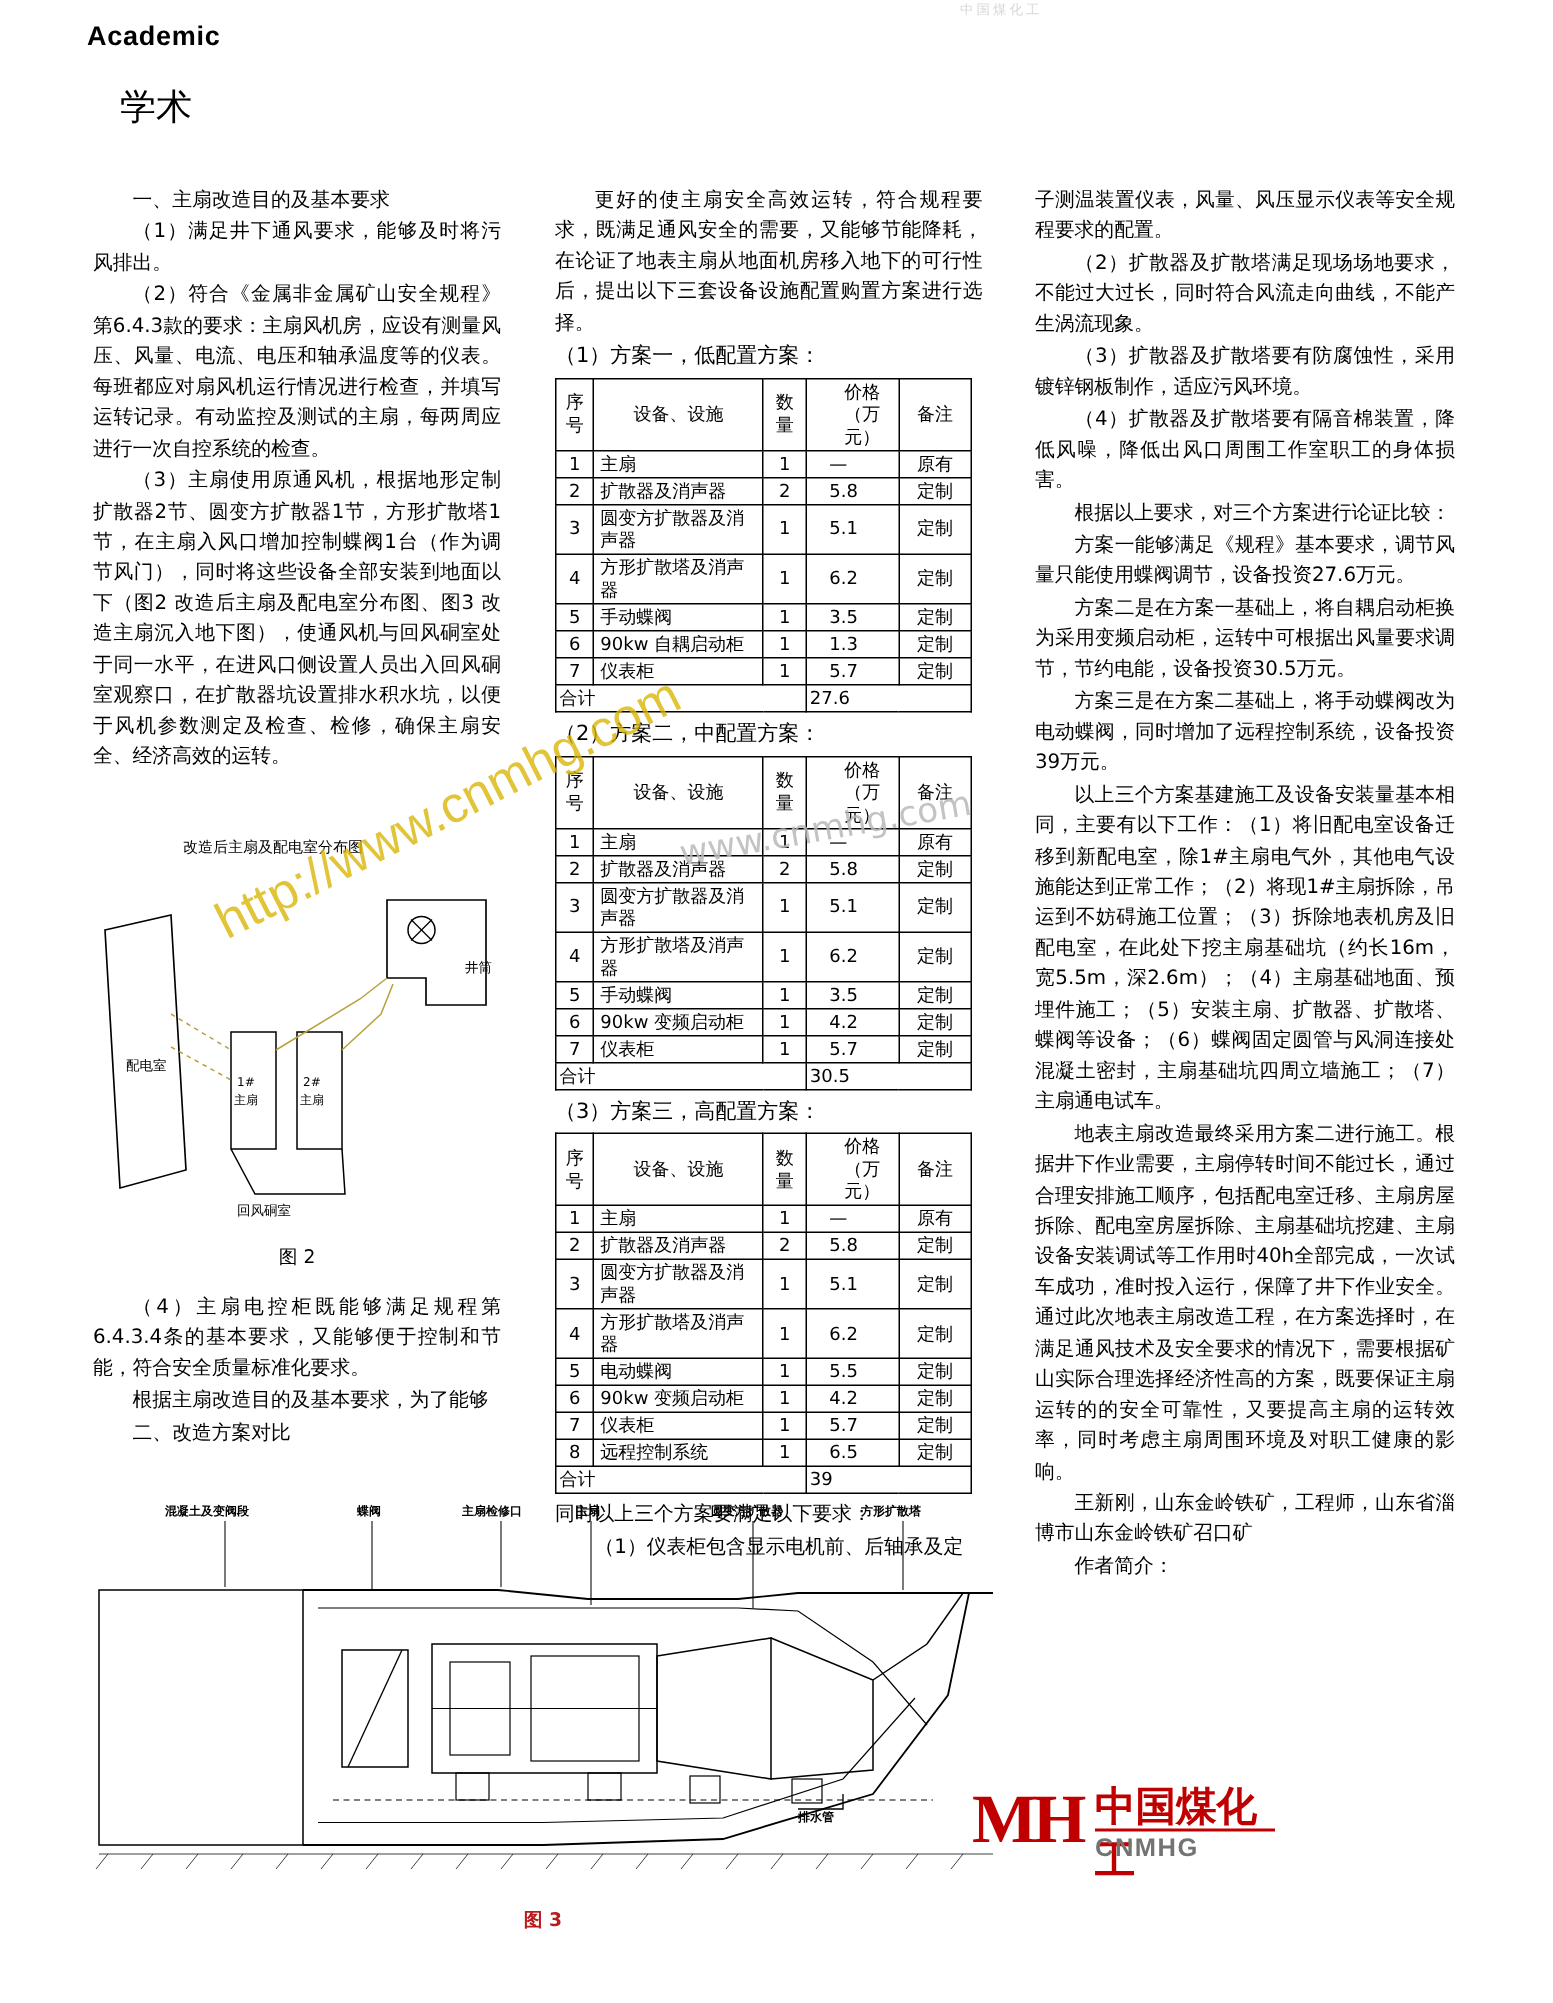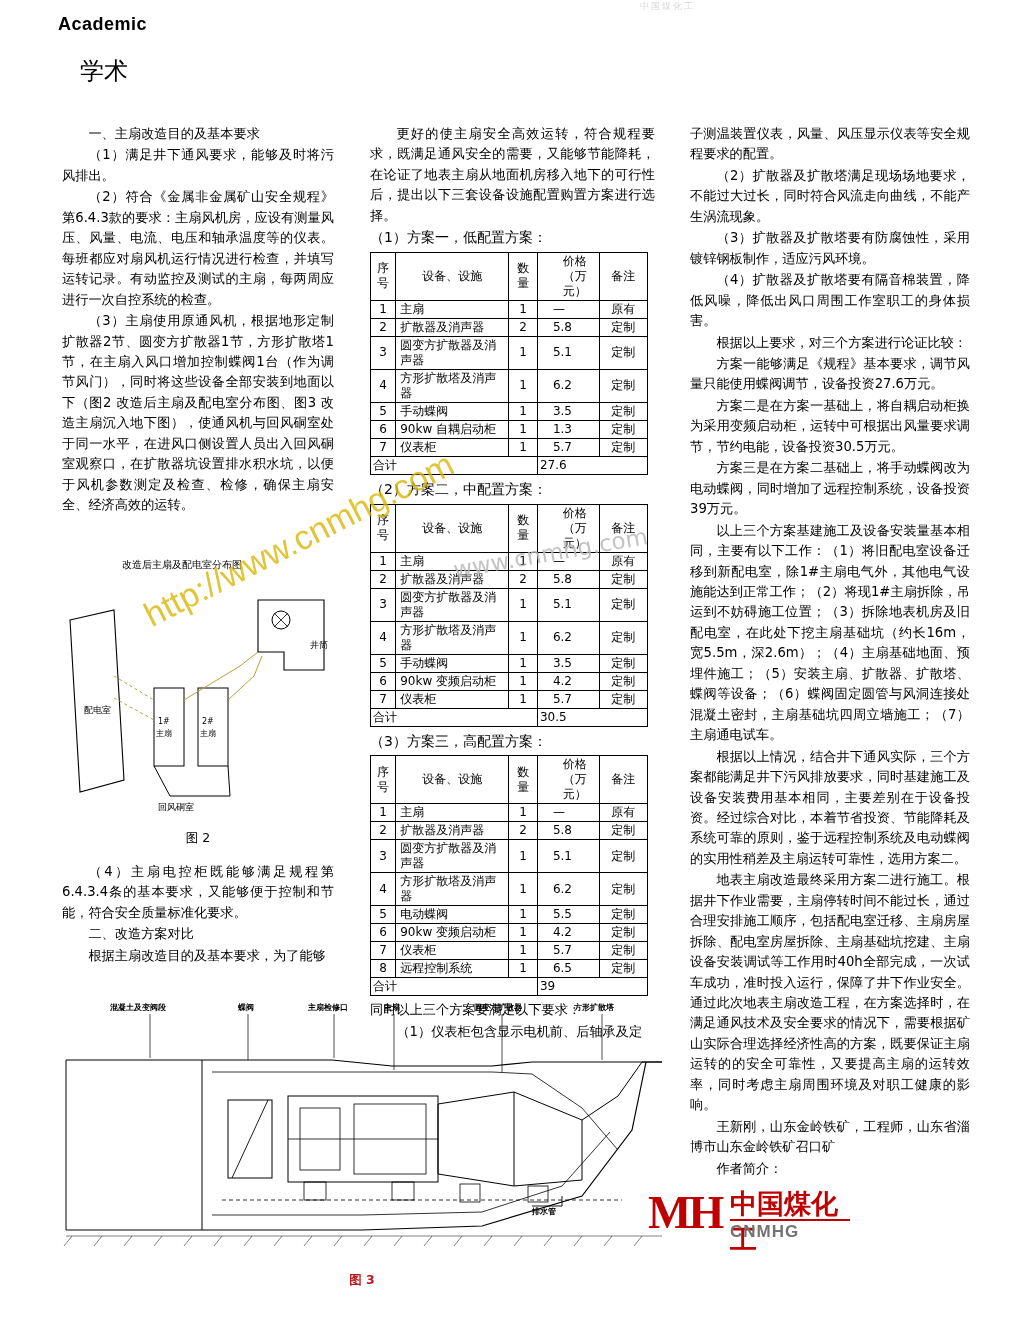--- a/index.html
+++ b/index.html
@@ -121,22 +121,22 @@
       <polyline points="52,128 92,152" fill="none" stroke="#b8a13a" stroke-width="1" stroke-dasharray="3,3"></polyline>
       <polyline points="52,150 92,172" fill="none" stroke="#b8a13a" stroke-width="1" stroke-dasharray="3,3"></polyline>
       <polyline points="92,218 108,248 168,248 166,218" fill="none" stroke="#000" stroke-width="1"></polyline>
       <text x="96" y="262" font-size="9" fill="#000">回风硐室</text>
     </svg>
     <div class="fig2-cap">图 2</div>
   </div>
 
   <div class="col" id="col1b" style="top:862px;left:62px;width:272px;">
     <p>（4）主扇电控柜既能够满足规程第6.4.3.4条的基本要求，又能够便于控制和节能，符合安全质量标准化要求。</p>
+    <p>根据主扇改造目的及基本要求，为了能够</p>
     <p>二、改造方案对比</p>
-    <p>根据主扇改造目的及基本要求，为了能够</p>
   </div>
 
   <div class="col" id="col2">
     <p>更好的使主扇安全高效运转，符合规程要求，既满足通风安全的需要，又能够节能降耗，在论证了地表主扇从地面机房移入地下的可行性后，提出以下三套设备设施配置购置方案进行选择。</p>
 
     <p class="cap noind">（1）方案一，低配置方案：</p>
     <table class="tbl">
       <tbody>
         <tr class="hd">
           <td class="c-no">序号</td>
@@ -347,21 +347,20 @@
   <div class="col" id="col3">
     <p class="noind">子测温装置仪表，风量、风压显示仪表等安全规程要求的配置。</p>
     <p>（2）扩散器及扩散塔满足现场场地要求，不能过大过长，同时符合风流走向曲线，不能产生涡流现象。</p>
     <p>（3）扩散器及扩散塔要有防腐蚀性，采用镀锌钢板制作，适应污风环境。</p>
     <p>（4）扩散器及扩散塔要有隔音棉装置，降低风噪，降低出风口周围工作室职工的身体损害。</p>
     <p>根据以上要求，对三个方案进行论证比较：</p>
     <p>方案一能够满足《规程》基本要求，调节风量只能使用蝶阀调节，设备投资27.6万元。</p>
     <p>方案二是在方案一基础上，将自耦启动柜换为采用变频启动柜，运转中可根据出风量要求调节，节约电能，设备投资30.5万元。</p>
     <p>方案三是在方案二基础上，将手动蝶阀改为电动蝶阀，同时增加了远程控制系统，设备投资39万元。</p>
     <p>以上三个方案基建施工及设备安装量基本相同，主要有以下工作：（1）将旧配电室设备迁移到新配电室，除1#主扇电气外，其他电气设施能达到正常工作；（2）将现1#主扇拆除，吊运到不妨碍施工位置；（3）拆除地表机房及旧配电室，在此处下挖主扇基础坑（约长16m，宽5.5m，深2.6m）；（4）主扇基础地面、预埋件施工；（5）安装主扇、扩散器、扩散塔、蝶阀等设备；（6）蝶阀固定圆管与风洞连接处混凝土密封，主扇基础坑四周立墙施工；（7）主扇通电试车。</p>
-    <p>根据以上情况，结合井下通风实际，三个方案都能满足井下污风排放要求，同时基建施工及设备安装费用基本相同，主要差别在于设备投资。经过综合对比，本着节省投资、节能降耗及系统可靠的原则，鉴于远程控制系统及电动蝶阀的实用性稍差及主扇运转可靠性，选用方案二。</p>
     <p>地表主扇改造最终采用方案二进行施工。根据井下作业需要，主扇停转时间不能过长，通过合理安排施工顺序，包括配电室迁移、主扇房屋拆除、配电室房屋拆除、主扇基础坑挖建、主扇设备安装调试等工作用时40h全部完成，一次试车成功，准时投入运行，保障了井下作业安全。通过此次地表主扇改造工程，在方案选择时，在满足通风技术及安全要求的情况下，需要根据矿山实际合理选择经济性高的方案，既要保证主扇运转的的安全可靠性，又要提高主扇的运转效率，同时考虑主扇周围环境及对职工健康的影响。</p>
     <p>王新刚，山东金岭铁矿，工程师，山东省淄博市山东金岭铁矿召口矿</p>
     <p>作者简介：</p>
   </div>
 
   <div class="fig3">
     <svg width="600" height="268" viewBox="0 0 600 268">
       <g font-size="8" font-family="DejaVu Sans" fill="#000">
         <text x="48" y="10">混凝土及变阀段</text>
         <text x="176" y="10">蝶阀</text>

